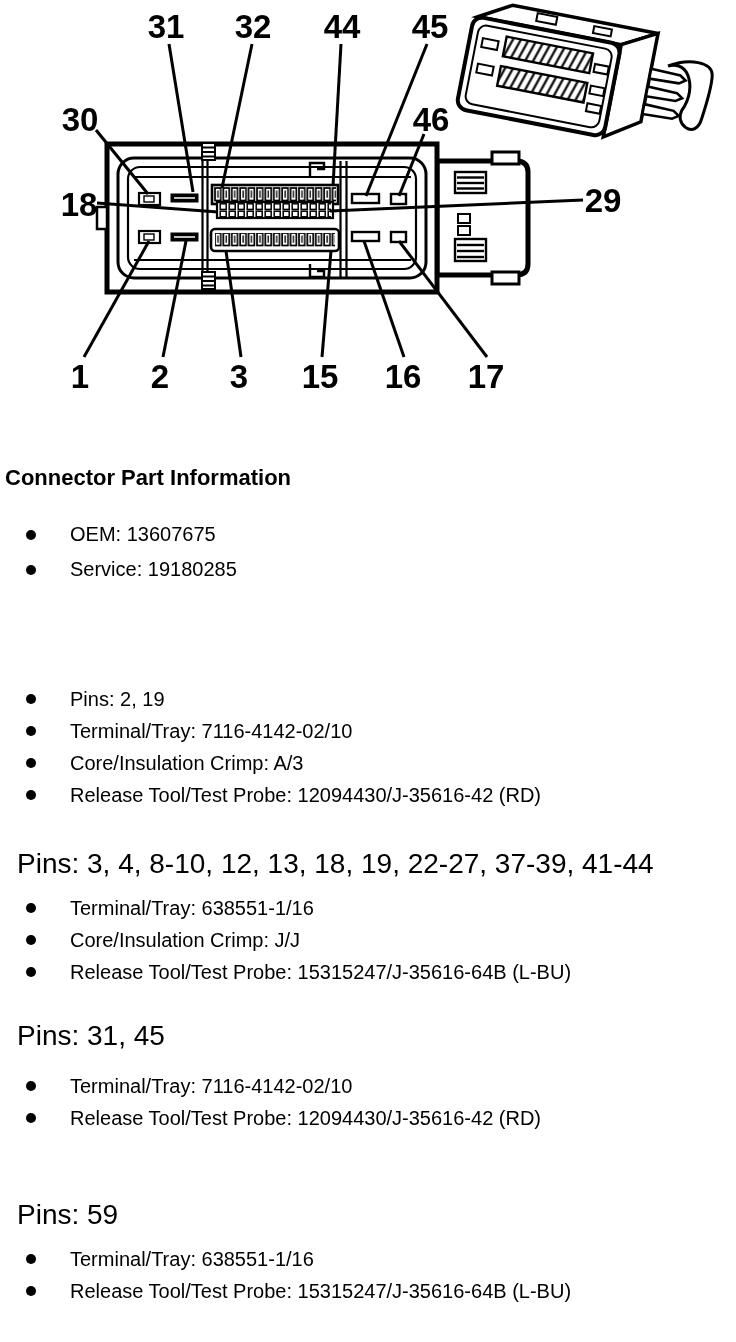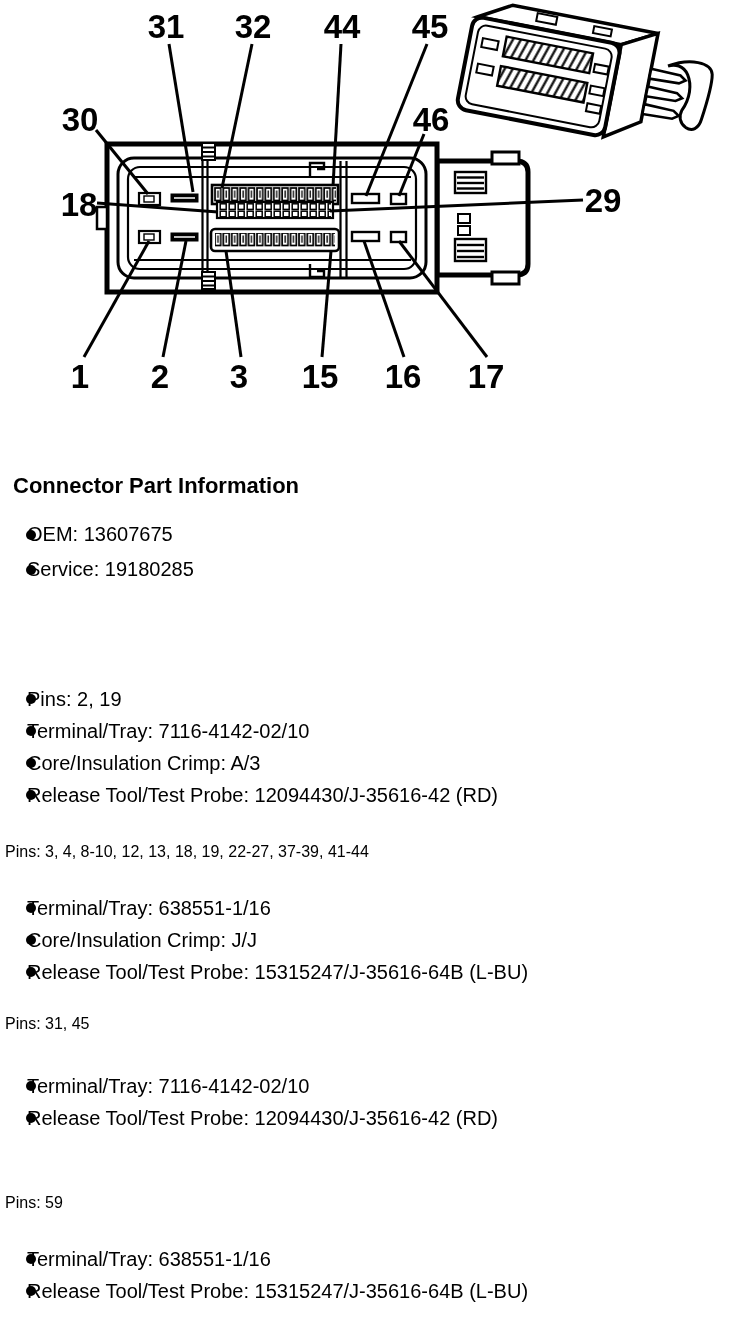--- a/index.html
+++ b/index.html
@@ -8,38 +8,38 @@
     background:#ffffff;color:#000000;
     font-family:"Liberation Sans", sans-serif;
   }
   .figure{position:absolute;top:0;left:0}
   .figure text{
     font-family:"Liberation Sans", sans-serif;
     font-weight:bold;font-size:33px;fill:#000;
   }
   .content{position:absolute;top:0;left:0;width:736px;height:1342px}
   .heading{
-    position:absolute;left:5px;margin:8px;
+    position:absolute;left:5px;margin:0;
     font-size:22px;font-weight:bold;line-height:24px;white-space:nowrap;
   }
   .bullets{
     position:absolute;left:0;margin:0;padding:0;list-style:none;width:736px;
   }
   .bullets li{
-    position:relative;padding-left:27px;font-size:20px;white-space:nowrap;
+    position:relative;padding-left:70px;font-size:20px;white-space:nowrap;
   }
   .lh35 li{line-height:35px}
   .lh32 li{line-height:32px}
   .bullets li::before{
     content:"";position:absolute;left:26px;top:50%;
     width:10px;height:10px;margin-top:-5px;border-radius:50%;background:#000;
   }
   .pins-line{
-    position:absolute;left:5px;margin:0;
-    font-size:16px;line-height:22px;white-space:nowrap;
+    position:absolute;left:5px;margin:12px;
+    font-size:28px;line-height:22px;white-space:nowrap;
   }
 </style>
 </head>
 <body>
 
 <svg class="figure" width="736" height="450" viewBox="0 0 736 450" xmlns="http://www.w3.org/2000/svg">
   <defs>
     <pattern id="teeth" x="214" y="187" width="8.4" height="15" patternUnits="userSpaceOnUse">
       <rect x="1" y="1" width="5.8" height="12.5" fill="#ffffff" stroke="#000000" stroke-width="1.7"></rect>
       <line x1="3.9" y1="3.6" x2="3.9" y2="10.8" stroke="#000000" stroke-width="1.3"></line>

